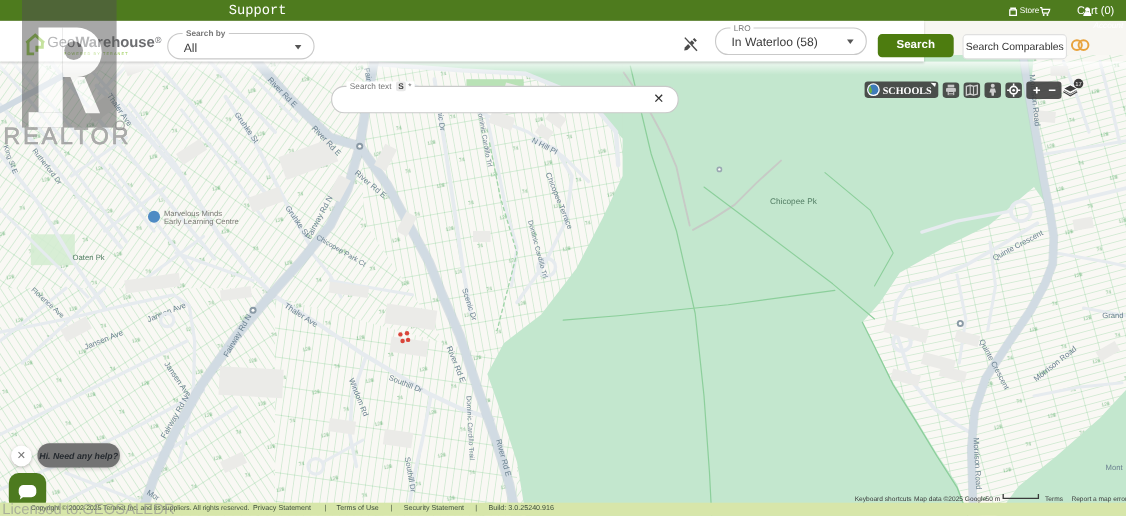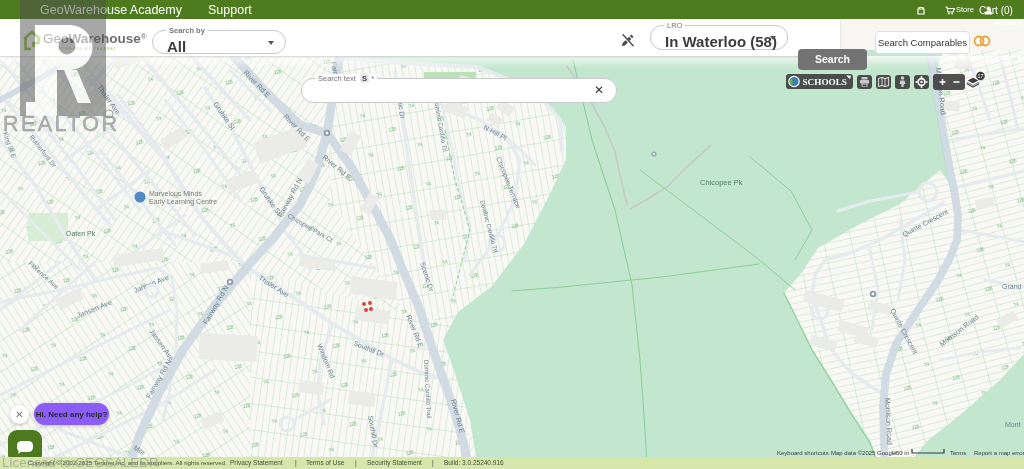--- a/index.html
+++ b/index.html
@@ -4,36 +4,36 @@
 <style>
   html,body{margin:0;padding:0;}
   #page{position:relative;width:1024px;height:469px;overflow:hidden;
     font-family:"Liberation Sans",sans-serif;background:#f7f6f2;}
   #topbar{position:absolute;left:0;top:0;width:1024px;height:19px;background:#4e7b1e;z-index:30;}
   #topbar span{position:absolute;top:3px;font-size:11px;color:#fff;white-space:nowrap;}
   #toolbar{position:absolute;left:0;top:19px;width:840px;height:37px;background:#fff;z-index:30;
     box-shadow:0 1px 2px rgba(0,0,0,0.18);}
   .fld{position:absolute;border:1px solid #c9c9c9;border-radius:12px;background:#fff;}
   .fld .lg{position:absolute;top:-5px;font-size:7.5px;color:#777;background:#fff;padding:0 3px;white-space:nowrap;}
-  .fld .val{position:absolute;left:14px;top:7px;font-size:15px;font-weight:bold;color:#3c3c3c;white-space:nowrap;}
+  .fld .val{position:absolute;left:14px;top:7px;font-size:11px;font-weight:normal;color:#3c3c3c;white-space:nowrap;}
   .caret{position:absolute;right:11px;top:10px;width:0;height:0;border-left:3.5px solid transparent;
     border-right:3.5px solid transparent;border-top:4.5px solid #555;}
-  #btnSearch{position:absolute;left:798px;top:12px;width:69px;height:21px;background:#737373;border-radius:4px;
-    color:#fff;font-size:10.5px;font-weight:bold;text-align:center;line-height:21px;margin-top:18px;}
+  #btnSearch{position:absolute;left:798px;top:12px;width:69px;height:21px;background:#4d7c0f;border-radius:4px;
+    color:#fff;font-size:10.5px;font-weight:bold;text-align:center;line-height:21px;}
   #btnComp{position:absolute;left:875px;top:12px;width:93px;height:21px;background:#fff;border:1px solid #e0e0e0;border-radius:4px;
     color:#333;font-size:9.5px;text-align:center;line-height:21px;white-space:nowrap;}
   #statusbar{position:absolute;left:0;top:457px;width:1024px;height:12px;background:#d7e6aa;z-index:25;
     font-size:6.5px;color:#40503c;}
   #statusbar span{position:absolute;top:2px;white-space:nowrap;}
   #map{position:absolute;left:0;top:0;width:1024px;height:469px;z-index:1;}
   .mapbtn{position:absolute;background:rgba(57,57,57,0.88);border-radius:3px;z-index:20;}
   #chatX{position:absolute;left:10px;top:405px;width:19px;height:19px;border-radius:50%;background:#fff;
     box-shadow:0 1px 3px rgba(0,0,0,0.25);z-index:21;color:#777;font-size:10px;text-align:center;line-height:19px;}
-  #chatTip{position:absolute;left:34px;top:403px;width:75px;height:22px;border-radius:11px;background:#8b5cf6;
-    box-shadow:0 1px 4px rgba(0,0,0,0.2);z-index:21;}
+  #chatTip{position:absolute;left:34px;top:403px;width:75px;height:22px;border-radius:11px;background:#737373;
+    box-shadow:0 1px 4px rgba(0,0,0,0.2);z-index:21;font-style:italic;}
   #chatTip div{font-size:8px;font-weight:bold;color:#24292e;text-align:center;margin-top:7px;white-space:nowrap;}
   #chatFab{position:absolute;left:8px;top:430px;width:34px;height:34px;border-radius:9px;background:#4d7a1f;z-index:22;}
   #wm{position:absolute;left:0;top:0;z-index:40;pointer-events:none;}
 </style>
 </head>
 <body>
 <div id="page">
 
   <svg id="map" width="1024" height="469" viewBox="0 0 1024 469">
 <defs>
@@ -250,23 +250,22 @@
 <rect x="0" y="56" width="1024" height="12" fill="url(#fade)"></rect>
 <text x="777" y="455" font-size="6" fill="#3a3a3a">Keyboard shortcuts</text>
 <text x="831" y="455" font-size="6" fill="#3a3a3a">Map data ©2025 Google</text>
 <text x="896" y="455" font-size="6" fill="#3a3a3a">50 m</text>
 <path d="M912 449 V453 H944 V449" stroke="#3a3a3a" stroke-width="1.2" fill="none"></path>
 <text x="950" y="455" font-size="6" fill="#3a3a3a">Terms</text>
 <text x="974" y="455" font-size="6" fill="#3a3a3a">Report a map error</text>
   </svg>
 
   <div id="topbar">
-    <span style="left:40px;font-size:12.5px;top:2.5px;">GeoWarehouse Academy</span>
-    <span style="left:208px;font-size:12.5px;top:2.5px;">Support</span>
-    <span style="left:927px;top:5px;font-size:7.5px;margin-left:29px;">Store</span>
+    <span style="left:208px;font-size:12.5px;top:2.5px;font-family:Liberation Mono, monospace;">Support</span>
+    <span style="left:927px;top:5px;font-size:7.5px;">Store</span>
     <span style="left:979px;top:5px;font-size:10px;">Cart (0)</span>
     <span style="left:994px;top:18px;font-size:7.5px;font-style:italic;">Account</span>
     <svg style="position:absolute;left:917px;top:5.5px;" width="8" height="9" viewBox="0 0 8 9">
         <path d="M1 3 H7 V8 H1 Z M2 3 V1.5 H6 V3" fill="none" stroke="#fff" stroke-width="1.2"></path>
       </svg>
     <svg style="position:absolute;left:945px;top:5.5px;" width="10" height="9" viewBox="0 0 10 9">
         <path d="M0.5 1 H2 L3 6 H8 L9.5 2.5 H2.5" fill="none" stroke="#fff" stroke-width="1.1"></path>
         <circle cx="3.8" cy="7.6" r="0.9" fill="#fff"></circle>
         <circle cx="7.2" cy="7.6" r="0.9" fill="#fff"></circle>
       </svg>

